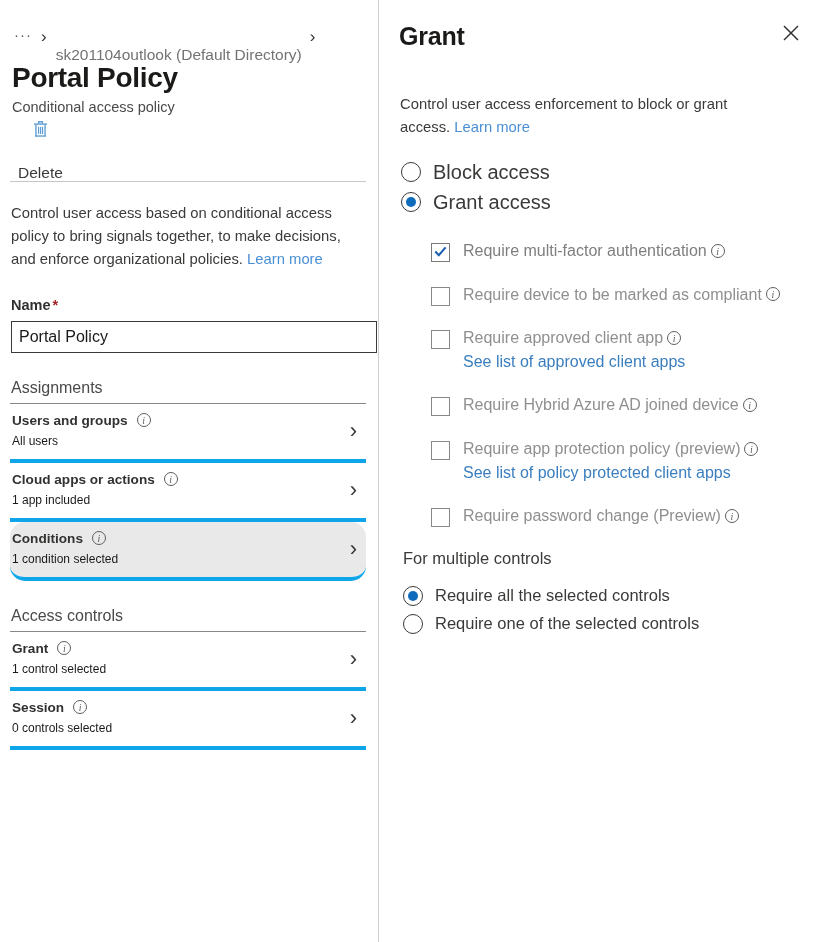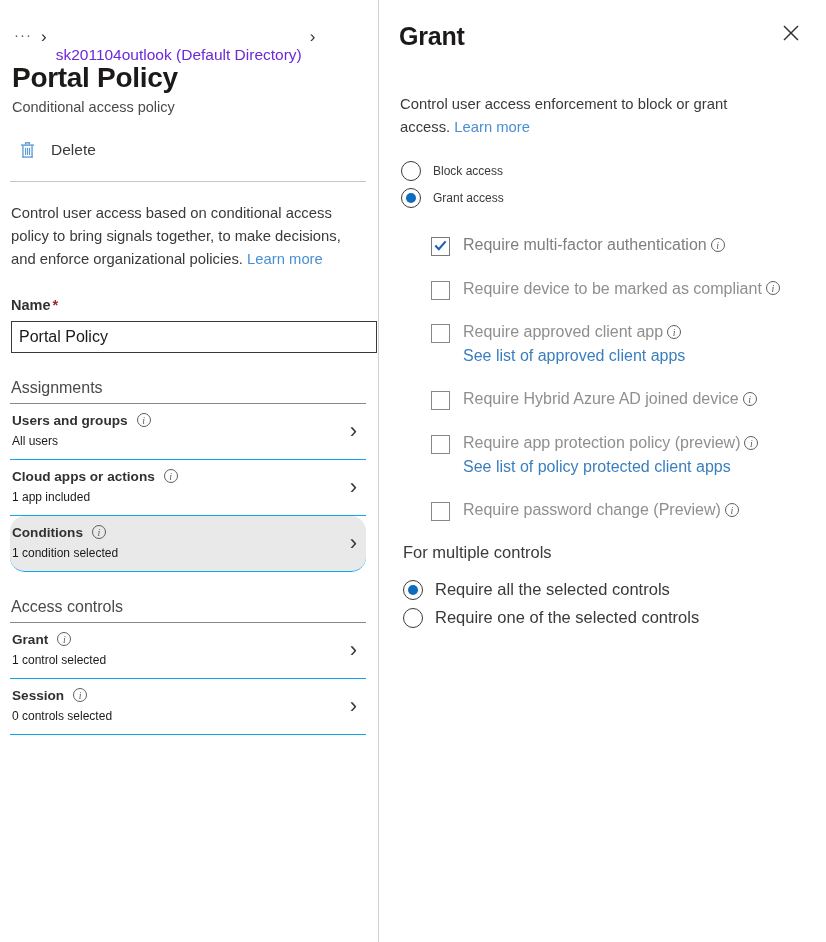--- a/index.html
+++ b/index.html
@@ -46,21 +46,21 @@
     letter-spacing: 1px;
     padding-bottom: 5px;
   }
   .bc-sep {
     color: #323130;
     font-size: 17px;
     margin: 0 9px;
     font-weight: 300;
   }
   .bc-link {
-    color: #6d28d9;
+    color: #737373;
     font-size: 15.5px;
     margin-top: 35px;
   }
   .bc-clip {
     color: #323130;
     font-size: 17px;
     margin-left: 8px;
     font-weight: 300;
     overflow: hidden;
     width: 8px;
@@ -83,21 +83,22 @@
   .command-bar {
     margin: 20px 0 0 18px;
     display: flex;
     align-items: center;
     height: 30px;
   }
   .delete-btn {
     display: flex;
     align-items: center;
     cursor: pointer;
-    gap: 14px;
+    gap: 25px;
+    flex-direction: column;
   }
   .trash-icon {
     width: 19px;
     height: 20px;
     display: block;
   }
   .delete-label {
     font-size: 15.5px;
     color: #3b3a39;
   }
@@ -152,21 +153,21 @@
     color: #4a4a4a;
     font-weight: normal;
   }
 
   .rows {
     margin: 6px 12px 0 10px;
     border-top: 1px solid #8a8886;
   }
   .nav-row {
     position: relative;
-    border-bottom: 1px solid #0ea5e9;
+    border-bottom: 4px solid #0ea5e9;
     padding: 9px 0 11px 0;
     cursor: pointer;
     box-sizing: border-box;
   }
   .nav-row.selected {
     background: #e9e9e9;
     border-radius: 15px;
   }
   .nav-row-top {
     display: flex;
@@ -281,21 +282,21 @@
     position: absolute;
     width: 10px;
     height: 10px;
     border-radius: 50%;
     background: #0f6cbd;
     left: 50%;
     top: 50%;
     transform: translate(-50%, -50%);
   }
   .radio-label {
-    font-size: 12px;
+    font-size: 20px;
     color: #3b3a39;
   }
 
   .check-list {
     margin: 26px 0 0 52px;
   }
   .check-row {
     display: flex;
     align-items: flex-start;
     gap: 13px;

